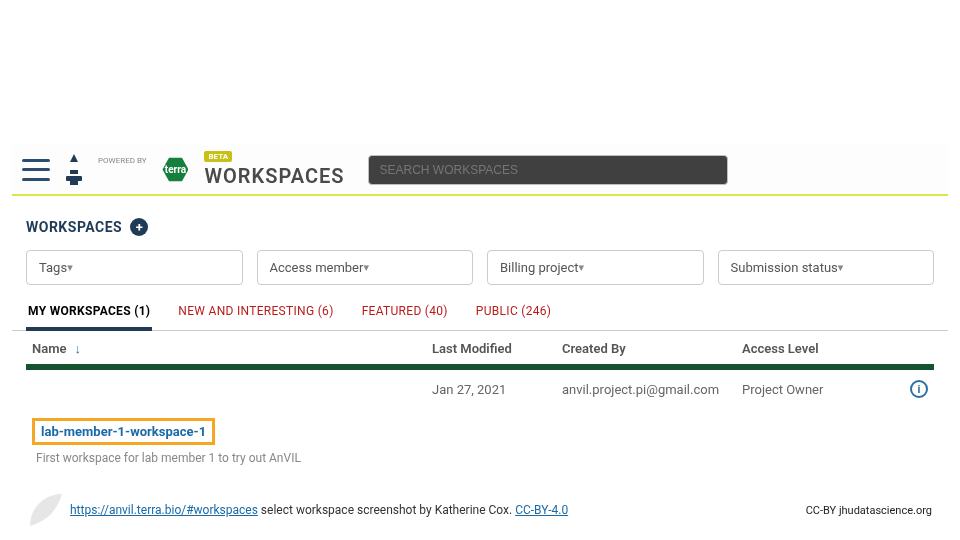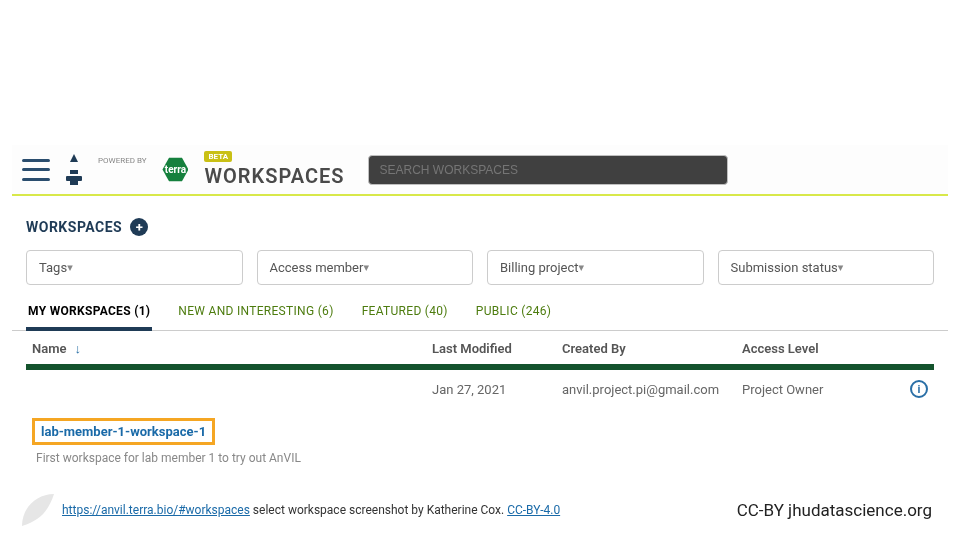--- a/index.html
+++ b/index.html
@@ -16,38 +16,38 @@
   .beta { background:#c9c015; color:#fff; font-size:8px; font-weight:700; padding:1px 4px; width:28px; border-radius:2px; margin-bottom:2px; }
   .page-title { font-size: 20px; font-weight: 600; letter-spacing: 1px; color: #4a4a4a; }
   .search { flex: 0 0 360px; border:1px solid #bfbfbf; border-radius:4px; padding:7px 10px; font-size:12px; color:#999; background:#404040; }
   .section-header { display:flex; align-items:center; gap:8px; padding: 22px 14px 14px; }
   .section-header h2 { font-size:14px; font-weight:700; color:#1f3b56; letter-spacing:0.5px; }
   .plus-icon { width:18px; height:18px; border-radius:50%; background:#1f3b56; color:#fff; display:flex; align-items:center; justify-content:center; font-size:13px; font-weight:700; cursor:pointer; }
   .filters { display:flex; gap:14px; padding:0 14px 10px; }
   .filter { flex:1; border:1px solid #ccc; border-radius:4px; padding:9px 12px; display:flex; align-items:center; color:#555; cursor:pointer; font-size:13px; background:#fff; }
   .chev { color:#888; font-size:11px; }
   .tabs { display:flex; gap:24px; padding:0 14px; border-bottom:1px solid #ccc; }
-  .tab { padding:9px 2px; font-size:12px; color:#4d7c0f; cursor:pointer; letter-spacing:0.3px; }
+  .tab { padding:9px 2px; font-size:12px; color:#b91c1c; cursor:pointer; letter-spacing:0.3px; }
   .tab.active { color:#000000; font-weight:700; border-bottom:4px solid #1f3b56; margin-bottom:-1px; }
   .table { padding: 0 14px; }
   .thead { display:flex; padding:10px 6px 8px; border-bottom:6px solid #14532d; color:#555; font-size:13px; font-weight:600; }
   .col-name { flex:0 0 400px; display:flex; align-items:center; gap:8px;}
   .col-mod { flex:0 0 130px; }
   .col-by { flex:0 0 180px; }
   .col-acc { flex:1; }
   .sort-icon { color:#2a6fa6; font-size:13px; }
   .row { display:flex; align-items:flex-start; padding:12px 6px 4px; position:relative; font-size:13px; }
   .ws-link { color:#1a6aa8; font-weight:700; text-decoration:none; border:3px solid #f5a623; padding:3px 6px; display:inline-block;margin-top:36px; }
   .ws-desc { color:#888; font-size:12px; padding:2px 6px 8px 10px; }
   .cell { color:#666; }
   .info-icon { position:absolute; right:6px; top:10px; width:18px; height:18px; border:2px solid #2a6fa6; border-radius:50%; display:flex; align-items:center; justify-content:center; color:#2a6fa6; font-size:11px; font-weight:700; cursor:pointer; }
-  .footer { position:absolute; bottom:12px; left:0; right:0; display:flex; align-items:center; justify-content:space-between; padding:0 28px 0 20px; font-size:12px; }
+  .footer { position:absolute; bottom:12px; left:8px; right:0; display:flex; align-items:center; justify-content:space-between; padding:0 28px 0 20px; font-size:12px; }
   .footer-left { display:flex; align-items:center; gap:6px; color:#333; }
   .footer-left a { color:#1a6aa8; text-decoration:underline; }
-  .footer-right { font-size:17px; color:#222; }
+  .footer-right { font-size:11px; color:#222; }
   .leaf { width:36px; height:36px; }
   .leaf svg { width:36px; height:36px; fill:#e6e6e6; }
 </style>
 </head>
 <body>
 
 <div class="app">
 
   <div class="topbar">
     <div class="hamburger">

